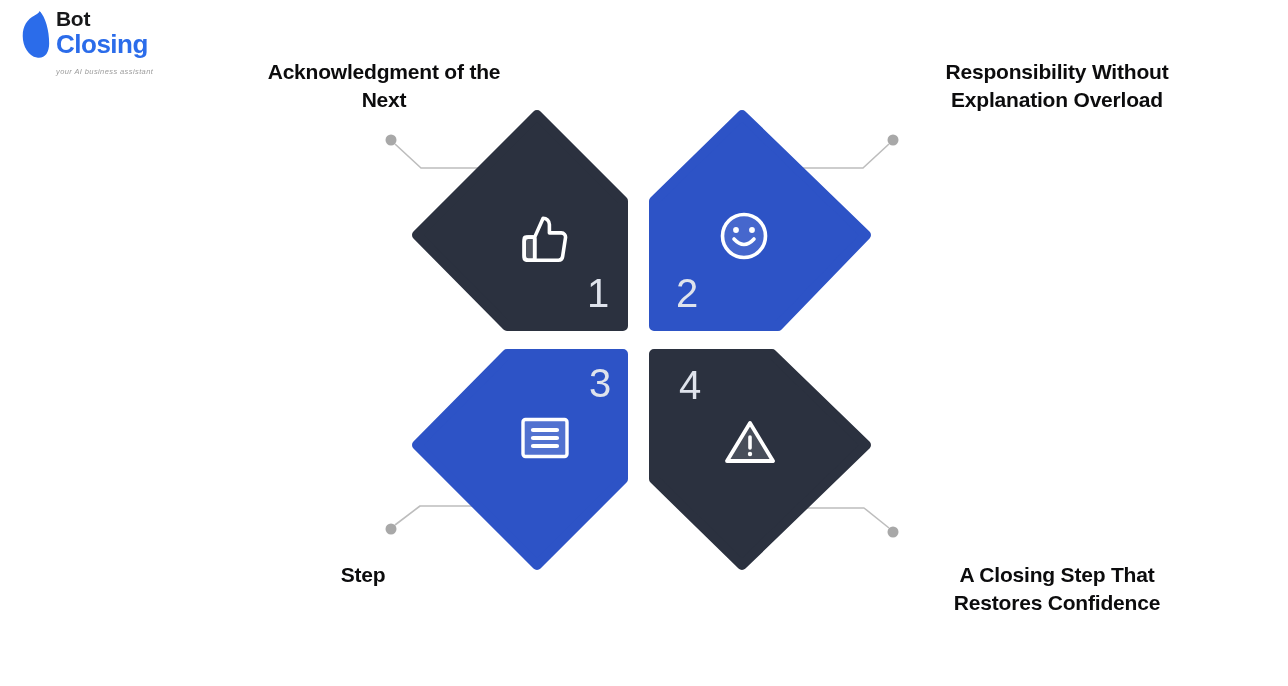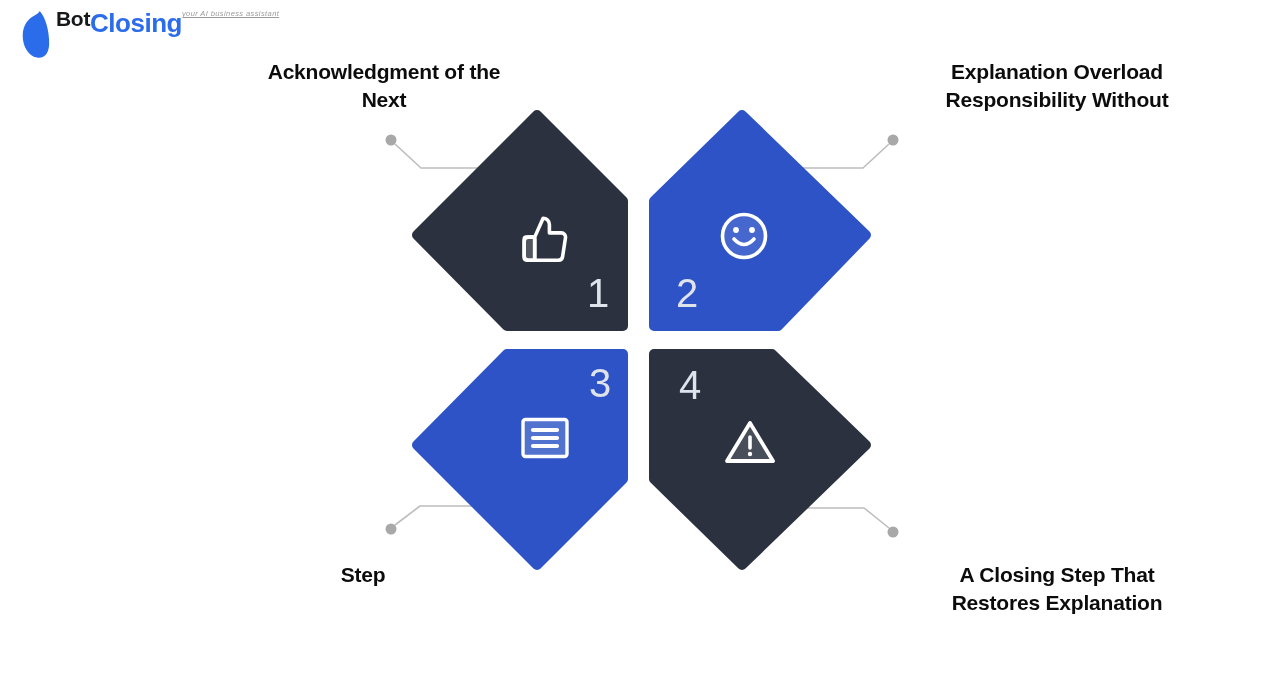--- a/index.html
+++ b/index.html
@@ -6,24 +6,24 @@
   .canvas{
     position:relative;
     width:1288px;height:686px;
     background:#ffffff;
     overflow:hidden;
     font-family:"Liberation Sans", sans-serif;
   }
   .art{position:absolute;left:0;top:0;}
   
   .logo{position:absolute;left:18px;top:8px;display:flex;align-items:flex-start;gap:4px;}
-  .logo-text{display:flex;line-height:1;}
+  .logo-text{display:flex;flex-direction:column;line-height:1;}
   .logo-bot{font-weight:bold;font-size:21px;color:#17181a;letter-spacing:-0.3px;}
   .logo-penguin{font-weight:bold;font-size:26px;color:#2b6cea;letter-spacing:-0.5px;margin-top:2px;}
-  .logo-tagline{font-size:7.5px;font-style:italic;color:#9b9b9b;margin-top:2px;letter-spacing:0.4px;text-decoration:underline;}
+  .logo-tagline{font-size:7.5px;font-style:italic;color:#9b9b9b;margin-top:11px;letter-spacing:0.4px;}
   
   .step-label{
     position:absolute;
     text-align:center;
     font-weight:bold;
     font-size:21px;
     line-height:28px;
     color:#0c0c0d;
     letter-spacing:-0.2px;
     margin-left:48px;
@@ -116,29 +116,29 @@
       <span class="logo-penguin">Closing</span>
       <span class="logo-tagline">your AI business assistant</span>
     </div>
   </div>
 
   <div class="step-label label-1">
     <span>Acknowledgment of the</span>
     <span>Next</span>
   </div>
   <div class="step-label label-2">
+    <span>Responsibility Without</span>
     <span>Explanation Overload</span>
-    <span>Responsibility Without</span>
   </div>
   <div class="step-label label-3">
     <span>Step</span>
   </div>
   <div class="step-label label-4">
     <span>A Closing Step That</span>
-    <span>Restores Explanation</span>
+    <span>Restores Confidence</span>
   </div>
 
   <div class="step-number num-1">1</div>
   <div class="step-number num-2">2</div>
   <div class="step-number num-3">3</div>
   <div class="step-number num-4">4</div>
 
 </div>
 
 </body></html>

